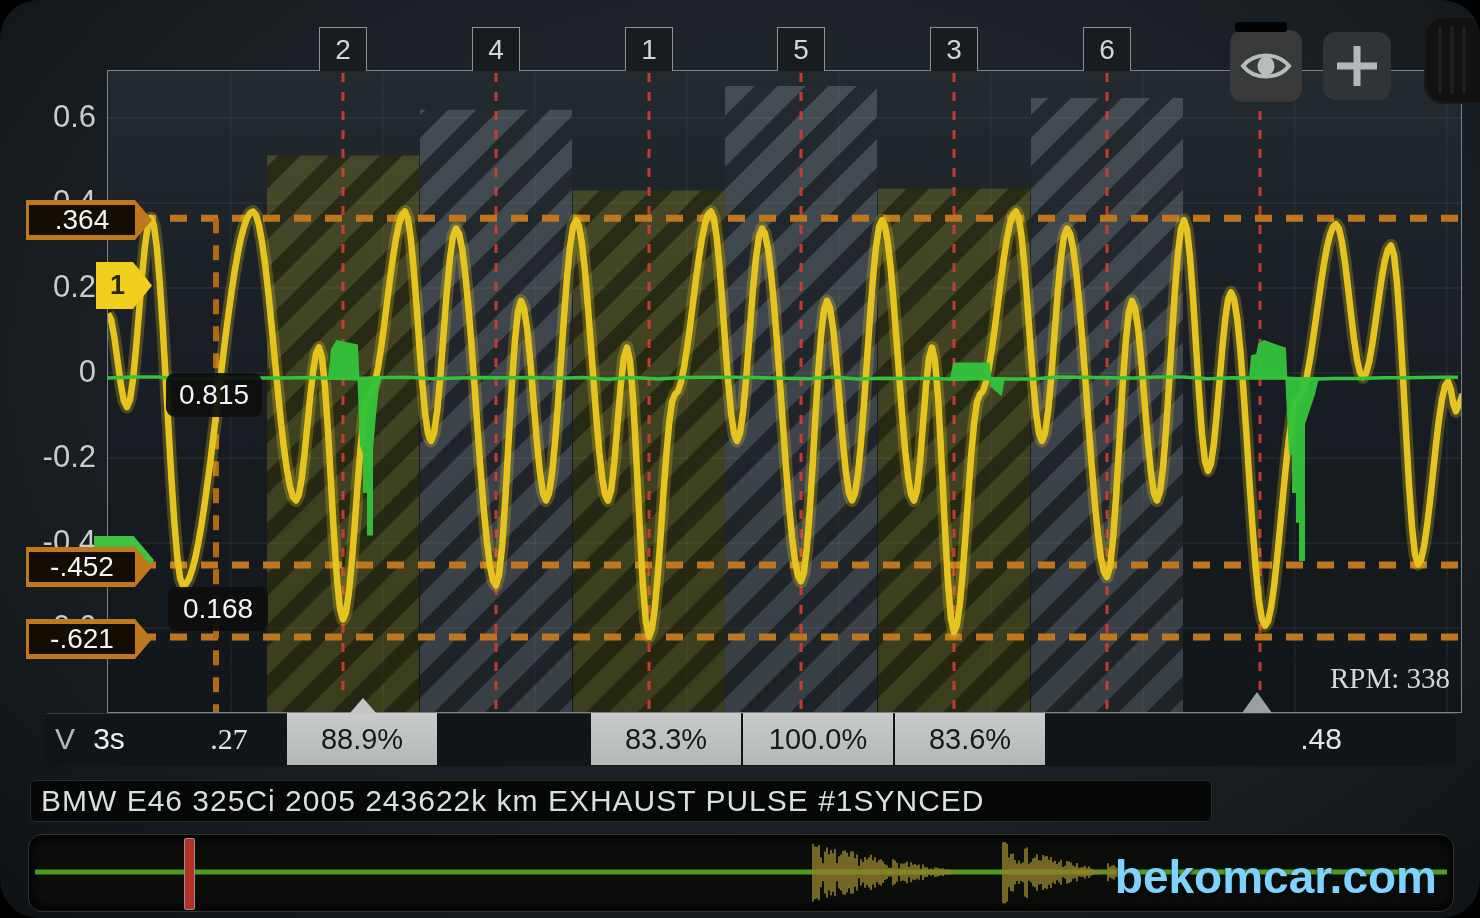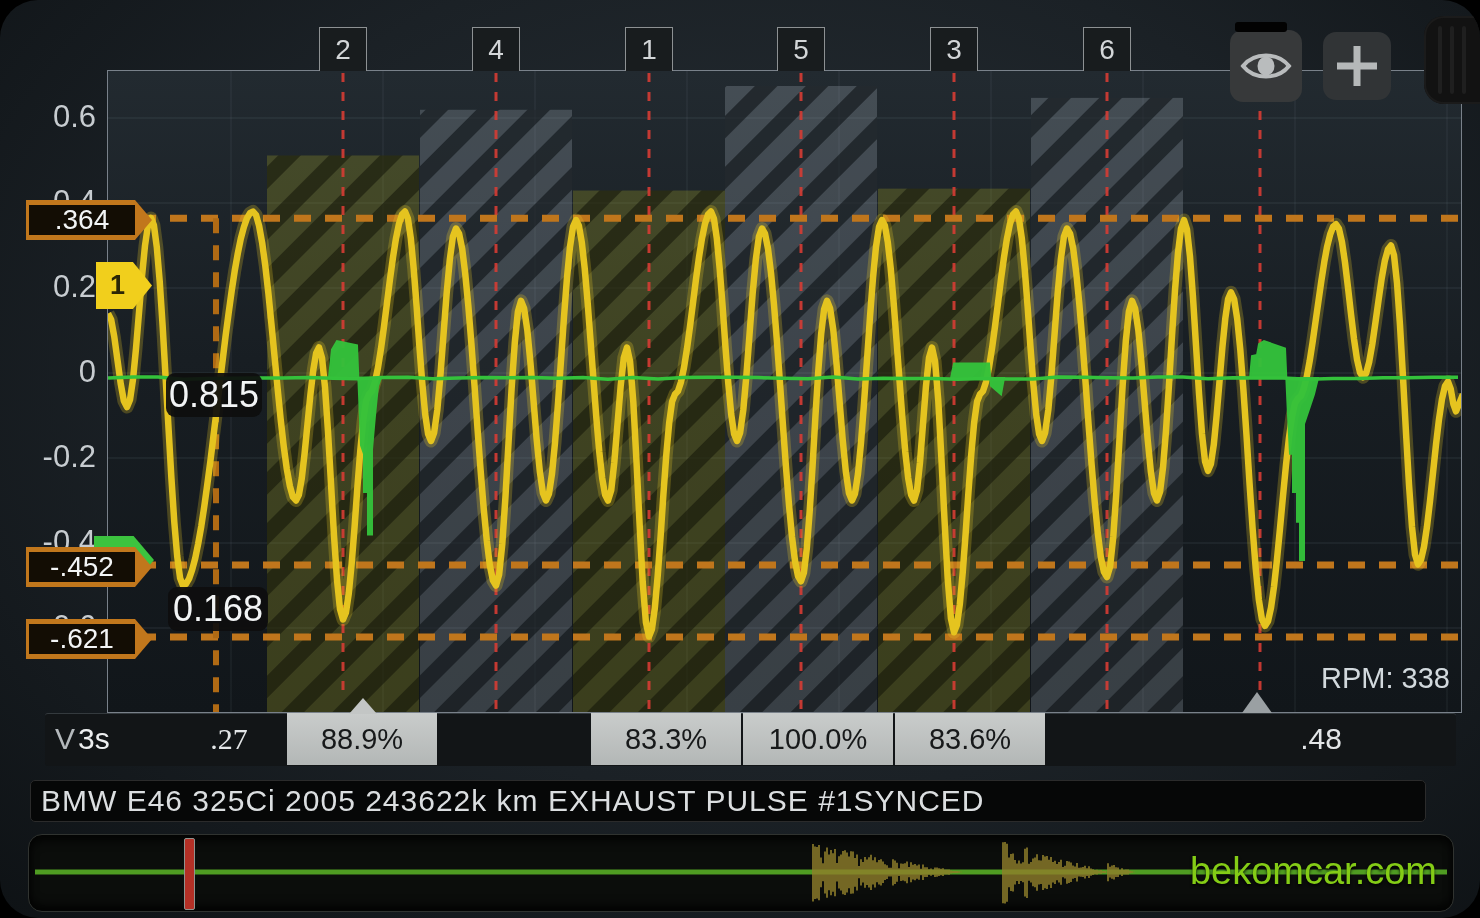--- a/index.html
+++ b/index.html
@@ -40,57 +40,57 @@
         border-top:20px solid transparent;border-bottom:20px solid transparent;
         border-left:17px solid #c1771c;}
   
   .chmark{position:absolute;clip-path:polygon(0 0,66% 0,100% 50%,66% 100%,0 100%);
           display:flex;align-items:center;padding-left:14px;font-size:27px;font-weight:bold;
           color:#2b2605;z-index:5;box-sizing:border-box;}
   #mark1{left:96px;top:262px;width:56px;height:47px;background:#f1cf1c;}
   #mark2{left:94px;top:536px;width:60px;height:48px;background:#3cc33f;color:#0d3a10;}
   
   .vbox{position:absolute;background:rgba(14,14,14,0.93);border-radius:9px;color:#f2f4f5;
-        font-size:36px;display:flex;align-items:center;justify-content:center;z-index:6;}
+        font-size:28px;display:flex;align-items:center;justify-content:center;z-index:6;}
   #vbox1{left:166px;top:373px;width:96px;height:44px;}
   #vbox2{left:168px;top:587px;width:100px;height:44px;}
   
   .readout{position:absolute;left:1150px;width:300px;height:36px;text-align:right;
            color:#d2d9dd;font-size:29px;z-index:4;}
-  #dt{top:614px;} #rpm{top:662px;}
+  #dt{top:614px;} #rpm{top:662px;font-family:Liberation Serif, serif;}
   
   .axisbar{position:absolute;left:45px;top:713px;width:1411px;height:52px;background:#121517;
            border-top:1px solid #343a3e;border-radius:3px;z-index:2;}
   .axtext{position:absolute;top:715px;height:48px;line-height:48px;font-size:30px;z-index:3;}
   #axV{left:50px;width:30px;color:#b4b9bc;text-align:center;}
-  #axTB{left:78px;width:46px;color:#edeff0;text-align:left;}
+  #axTB{left:86px;width:46px;color:#edeff0;text-align:center;}
   #axT1{left:201px;width:56px;color:#e3e6e8;text-align:center;font-family:Liberation Serif, serif;}
   #axT2{left:1292px;width:58px;color:#e3e6e8;text-align:center;}
   .pcell{position:absolute;top:713px;width:150px;height:52px;z-index:3;
          background:linear-gradient(180deg,#c9cccb 0%,#b3b7b6 100%);
          color:#17191a;font-size:29px;display:flex;align-items:center;justify-content:center;margin-left:21px;}
   .ptri{position:absolute;left:62px;top:-15px;width:0;height:0;
         border-left:14px solid transparent;border-right:14px solid transparent;
         border-bottom:16px solid #c3c6c5;}
   .gtri{position:absolute;left:1242px;top:692px;width:0;height:0;z-index:4;
         border-left:15px solid transparent;border-right:15px solid transparent;
         border-bottom:21px solid #9aa0a3;}
   
-  .titlebar{position:absolute;left:30px;top:780px;width:1396px;height:42px;background:#060707;
+  .titlebar{position:absolute;left:30px;top:780px;width:1182px;height:42px;background:#060707;
             border:1px solid #2b2b2b;border-radius:5px;z-index:3;display:flex;align-items:center;
             box-sizing:border-box;}
   .titlebar span{color:#dbdee0;font-size:30px;letter-spacing:1px;padding-left:10px;white-space:nowrap;}
   
   .strip{position:absolute;left:28px;top:834px;width:1426px;height:78px;background:#0b0d0b;
          border:1px solid #303330;border-radius:14px;z-index:3;box-sizing:border-box;
          box-shadow:inset 0 6px 10px rgba(0,0,0,.7), inset 0 -6px 10px rgba(0,0,0,.7);}
   .strip svg{position:absolute;left:0;top:0;border-radius:14px;}
   .scursor{position:absolute;left:155px;top:3px;width:9px;height:70px;background:#b43026;
            border:1px solid #90938f;border-radius:2px;z-index:4;}
-  .watermark{position:absolute;right:16px;top:15px;color:#84cc16;font-size:38px;font-weight:normal;
+  .watermark{position:absolute;right:16px;top:15px;color:#7dd3fc;font-size:46px;font-weight:bold;
              z-index:5;text-shadow:0 2px 3px rgba(0,0,0,.8);white-space:nowrap;}
 </style>
 </head>
 <body>
 
 <div class="screen">
 
   <div class="plot">
     <svg id="plotSvg" width="1353" height="641" viewBox="0 0 1353 641">
       <defs>

